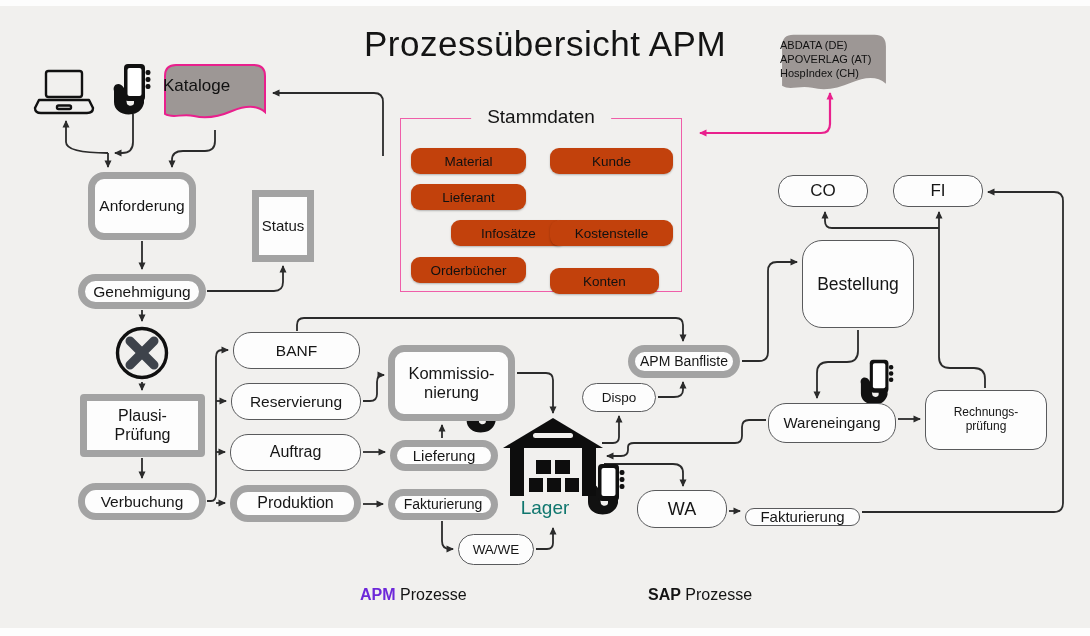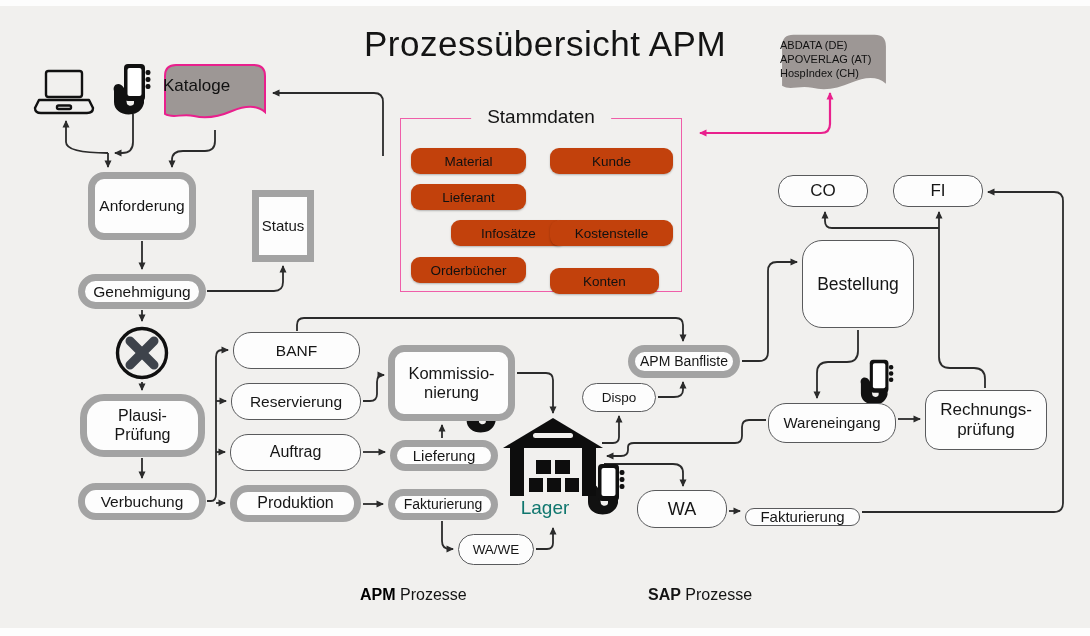--- a/index.html
+++ b/index.html
@@ -27,21 +27,21 @@
     font-size:35px;color:#141414;letter-spacing:.5px;}
   #stammdaten-box{
     position:absolute;left:400px;top:118px;width:282px;height:174px;
     border:1.6px solid #ef5ea9;box-sizing:border-box;
   }
   #stammdaten-title{
     position:absolute;top:-13px;left:50%;transform:translateX(-50%);
     background:#f1f0ee;padding:0 16px;font-size:19px;white-space:nowrap;color:#141414;
   }
   .legend{position:absolute;top:586px;font-size:16px;color:#141414;}
-  .legend b.apm{color:#000000;font-weight:bold;}
+  .legend b.apm{color:#6d28d9;font-weight:bold;}
   svg.overlay{position:absolute;left:0;top:0;pointer-events:none;}
   .icon{position:absolute;}
 </style>
 </head>
 <body>
 
 <div class="strip" style="top:0;height:6px;"></div>
 <div class="strip" style="top:628px;height:8px;"></div>
 
 <div id="title">Prozessübersicht APM</div>
@@ -195,21 +195,21 @@
   <div class="fill-gray" style="left:10px;top:138px;width:115px;height:26px;">Orderbücher</div>
   <div class="fill-gray" style="left:149px;top:138px;width:109px;height:26px;margin-top:11px;">Konten</div>
 </div>
 
 <div class="node pink" style="left:88px;top:172px;width:108px;height:68px;border-radius:16px;font-size:15.5px;">Anforderung</div>
 
 <div class="node pink" style="left:252px;top:190px;width:62px;height:72px;font-size:15px;">Status</div>
 
 <div class="node pink pill" style="left:78px;top:274px;width:128px;height:35px;font-size:15.5px;">Genehmigung</div>
 
-<div class="node pink" style="left:80px;top:394px;width:125px;height:63px;border-radius:24px;font-size:16px;">
+<div class="node pink" style="left:80px;top:394px;width:125px;height:63px;border-radius:4px;font-size:16px;">
   <div>
     <div>Plausi-</div>
     <div>Prüfung</div>
   </div>
 </div>
 
 <div class="node pink pill" style="left:78px;top:483px;width:128px;height:37px;font-size:15.5px;">Verbuchung</div>
 
 <div class="node gray pill" style="left:233px;top:332px;width:127px;height:37px;font-size:15.5px;">BANF</div>
 
@@ -239,21 +239,21 @@
 <div class="node pink pill" style="left:628px;top:345px;width:112px;height:33px;font-size:14px;">APM Banfliste</div>
 
 <div class="node gray" style="left:802px;top:240px;width:112px;height:88px;border-radius:20px;font-size:17.5px;">Bestellung</div>
 
 <div class="node gray" style="left:778px;top:175px;width:90px;height:32px;border-radius:15px;font-size:17px;">CO</div>
 
 <div class="node gray" style="left:893px;top:175px;width:90px;height:32px;border-radius:15px;font-size:17px;">FI</div>
 
 <div class="node gray pill" style="left:768px;top:403px;width:128px;height:40px;font-size:15px;">Wareneingang</div>
 
-<div class="node gray" style="left:925px;top:390px;width:122px;height:60px;border-radius:14px;font-size:17px;">
+<div class="node gray" style="left:925px;top:390px;width:122px;height:60px;border-radius:14px;font-size:12px;">
   <div>
     <div>Rechnungs-</div>
     <div>prüfung</div>
   </div>
 </div>
 
 <div class="node gray pill" style="left:637px;top:490px;width:90px;height:38px;font-size:18px;">WA</div>
 
 <div class="node gray pill" style="left:745px;top:508px;width:115px;height:18px;font-size:15px;">Fakturierung</div>
 

